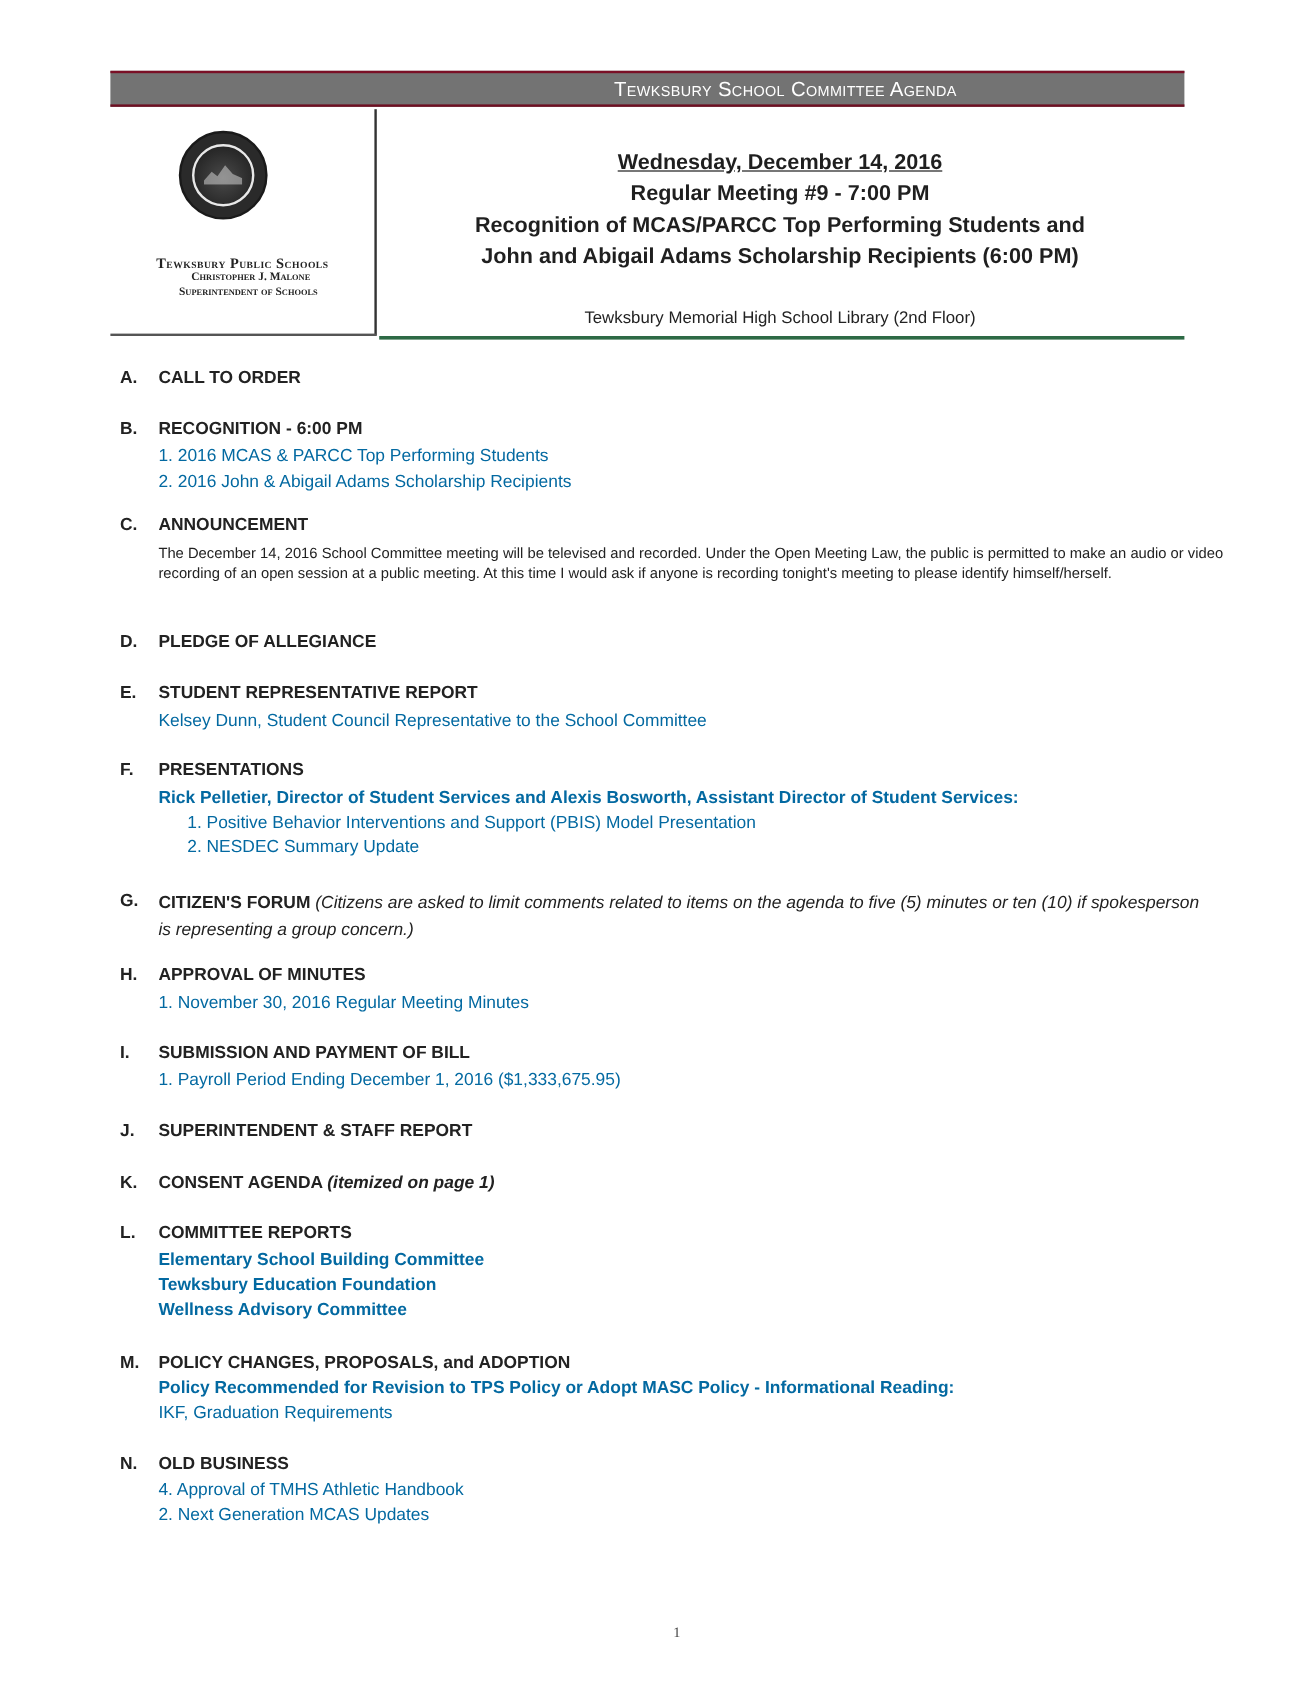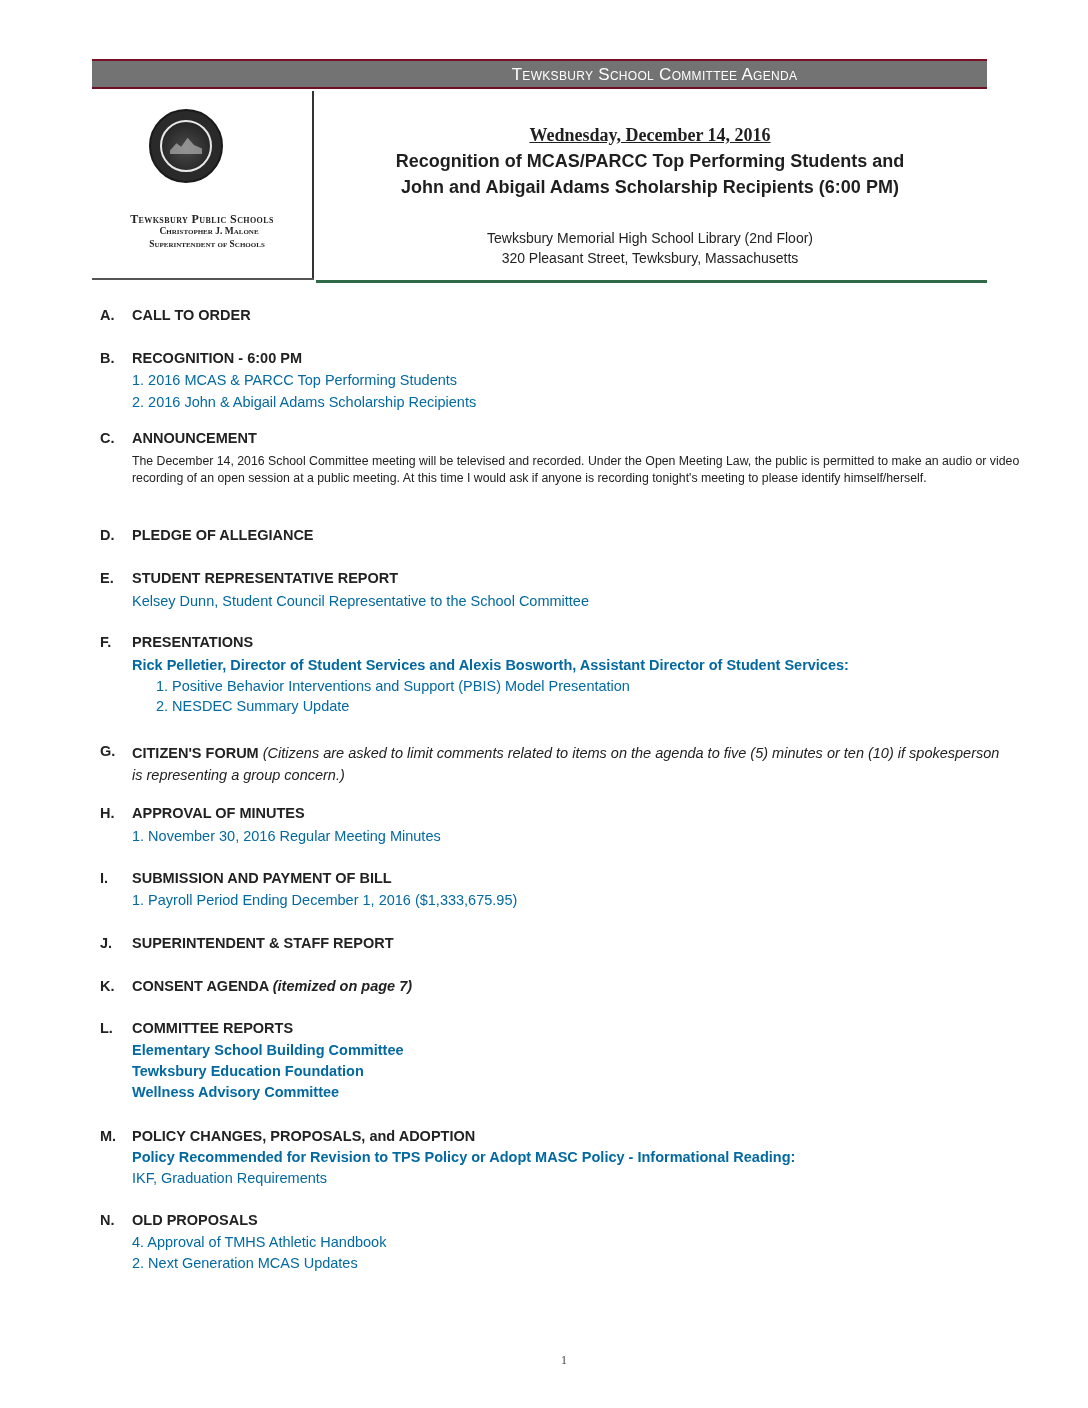--- a/index.html
+++ b/index.html
@@ -11,21 +11,21 @@
     .left-col { position: absolute; left: 92px; top: 91px; width: 222px; height: 188px; border-right: 2px solid #333; box-sizing: border-box; }
     .left-col-bottom { position: absolute; left: 92px; top: 278px; width: 222px; height: 2px; background: #555; }
     .seal { position: absolute; left: 57px; top: 18px; width: 74px; height: 74px; border-radius: 50%; background: #2a2a2a; border: 2px solid #1a1a1a; box-sizing: border-box; }
     .seal-inner { position: absolute; left: 9px; top: 9px; width: 52px; height: 52px; border-radius: 50%; border: 2px solid #e8e8e8; box-sizing: border-box; background: radial-gradient(circle at 50% 55%, #4a4a4a 0%, #2c2c2c 60%, #1a1a1a 100%); }
     .seal-art { position: absolute; left: 8px; top: 14px; width: 32px; height: 18px; background: #d0d0d0; clip-path: polygon(0 80%, 20% 40%, 35% 60%, 55% 10%, 75% 50%, 100% 70%, 100% 100%, 0 100%); opacity: 0.55; }
     .org-name { position: absolute; left: 0; width: 220px; text-align: center; top: 121px; font-family: "Liberation Serif", serif; font-size: 12px; font-variant: small-caps; letter-spacing: 0.4px; font-weight: bold; color: #222; }
     .org-person { position: absolute; left: 0; width: 220px; text-align: center; top: 135px; font-family: "Liberation Serif", serif; font-size: 9.5px; font-variant: small-caps; font-weight: bold; color: #222; padding-left: 14px; box-sizing: border-box; }
     .org-role { position: absolute; left: 0; width: 220px; text-align: center; top: 148px; font-family: "Liberation Serif", serif; font-size: 9.5px; font-variant: small-caps; font-weight: bold; color: #222; padding-left: 10px; box-sizing: border-box; }
 
     .hdr-block { position: absolute; left: 320px; top: 122px; width: 660px; text-align: center; }
-    .hdr-date { font-size: 18px; font-weight: bold; text-decoration: underline; color: #1f1f1f; line-height: 26px; font-family: Liberation Serif, serif; }
+    .hdr-date { font-size: 18px; font-weight: bold; text-decoration: underline; color: #1f1f1f; line-height: 26px; }
     .hdr-line { font-size: 18px; font-weight: bold; color: #1f1f1f; line-height: 26px; }
     .hdr-loc { font-size: 14px; color: #222; line-height: 20px; }
     .hdr-loc1 { margin-top: 28px; }
     .green-rule { position: absolute; left: 316px; top: 280px; width: 671px; height: 3px; background: #2d6a45; }
 
     .agenda { position: absolute; left: 100px; top: 307px; width: 940px; }
     .item { position: absolute; left: 0; width: 940px; }
     .letter { position: absolute; left: 0; font-size: 14.5px; font-weight: bold; color: #222; }
     .title { position: absolute; left: 32px; font-size: 14.5px; font-weight: bold; color: #222; white-space: nowrap; }
     .title .note-bold-italic { font-weight: bold; font-style: italic; }
@@ -52,24 +52,24 @@
     </div>
   </div>
   <div class="org-name">Tewksbury Public Schools</div>
   <div class="org-person">Christopher J. Malone</div>
   <div class="org-role">Superintendent of Schools</div>
 </div>
 <div class="left-col-bottom"></div>
 
 <div class="hdr-block">
   <div class="hdr-date">Wednesday,  December 14, 2016</div>
+  <div class="hdr-line">Regular Meeting #9 - 7:00 PM</div>
   <div class="hdr-line">Recognition of MCAS/PARCC Top Performing Students and</div>
   <div class="hdr-line">John and Abigail Adams Scholarship Recipients (6:00 PM)</div>
   <div class="hdr-loc hdr-loc1">Tewksbury Memorial High School Library (2nd Floor)</div>
-  <div class="hdr-loc">320 Pleasant Street,  Tewksbury, Massachusetts</div>
 </div>
 <div class="green-rule"></div>
 
 <div class="agenda">
 
   <div class="item" style="top:0px">
     <span class="letter">A.</span>
     <span class="title">CALL TO ORDER</span>
   </div>
 
@@ -127,40 +127,40 @@
 
   <div class="item" style="top:628px">
     <span class="letter">J.</span>
     <span class="title">SUPERINTENDENT &amp; STAFF REPORT</span>
   </div>
 
   <div class="item" style="top:671px">
     <span class="letter">K.</span>
     <span class="title">
       <span>CONSENT AGENDA</span>
-      <span class="note-bold-italic">(itemized on page 7)</span>
+      <span class="note-bold-italic">(itemized on page 1)</span>
     </span>
   </div>
 
   <div class="item" style="top:713px">
     <span class="letter">L.</span>
     <span class="title">COMMITTEE REPORTS</span>
     <span class="sub bold" style="top:22px">Elementary School Building Committee</span>
     <span class="sub bold" style="top:43px">Tewksbury Education Foundation</span>
     <span class="sub bold" style="top:64px">Wellness Advisory Committee</span>
   </div>
 
   <div class="item" style="top:821px">
     <span class="letter">M.</span>
     <span class="title">POLICY CHANGES, PROPOSALS, and ADOPTION</span>
     <span class="sub bold" style="top:21px">Policy Recommended for Revision to TPS Policy or Adopt MASC Policy - Informational Reading:</span>
     <span class="sub" style="top:42px">IKF, Graduation Requirements</span>
   </div>
 
   <div class="item" style="top:905px">
     <span class="letter">N.</span>
-    <span class="title">OLD PROPOSALS</span>
+    <span class="title">OLD BUSINESS</span>
     <span class="sub" style="top:22px">4. Approval of TMHS Athletic Handbook</span>
     <span class="sub" style="top:43px">2. Next Generation MCAS Updates</span>
   </div>
 </div>
 
 <div class="page-num">1</div>
 
 </body></html>

